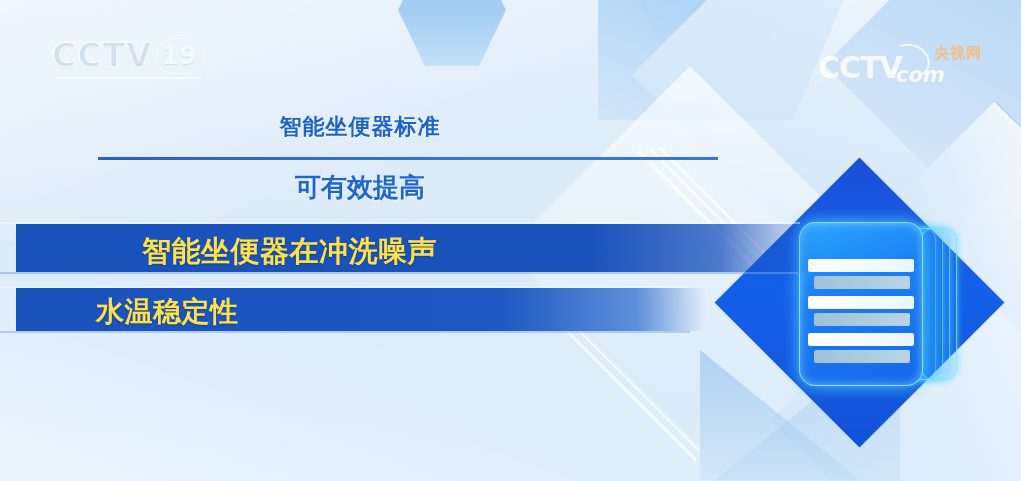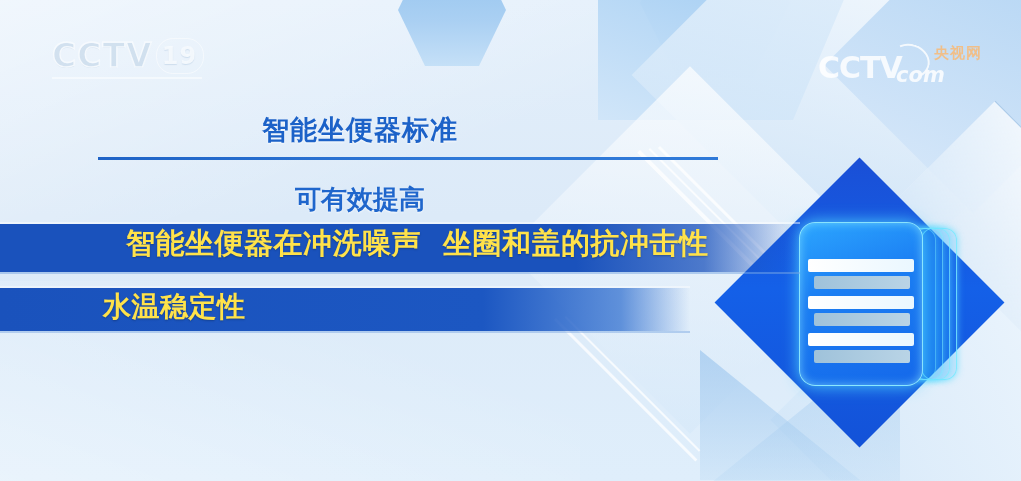--- a/index.html
+++ b/index.html
@@ -213,54 +213,53 @@
     border:2.4px solid rgba(255,255,255,.9);
     border-radius:50%;
     border-bottom-color:transparent;border-left-color:transparent;
     transform:rotate(18deg);
   }
 
   
   .title{
     position:absolute;left:0;top:112px;width:720px;
     text-align:center;
-    font-size:27px;font-weight:bold;letter-spacing:1px;
+    font-size:22px;font-weight:bold;letter-spacing:1px;
     color:#1c62c8;
     text-shadow:0 1px 2px rgba(255,255,255,.8);
   }
   .rule{
     position:absolute;left:98px;top:157px;width:620px;height:3px;
     background:linear-gradient(90deg,#1f63c6,#2f79d8 60%,#2f79d8);
   }
   .subtitle{
     position:absolute;left:0;top:170px;width:720px;
     text-align:center;
     font-size:26px;font-weight:bold;
     color:#1f66cc;
     text-shadow:0 1px 2px rgba(255,255,255,.7);
-    margin-top:12px;
   }
 
   
   .banner{
-    position:absolute;left:0;display:flex;align-items:flex-start;
+    position:absolute;left:16px;display:flex;align-items:flex-end;
     white-space:nowrap;
   }
   .banner .inner{position:relative;z-index:2;display:flex;align-items:baseline;}
 
   .banner1{
     top:224px;width:800px;height:48px;
     background:linear-gradient(90deg,#1a52bc 0%,#1a52bc 72%,rgba(26,82,188,.75) 88%,rgba(26,82,188,0) 100%);
   }
   .banner1 .inner{padding-left:126px;}
   .banner2{
     top:288px;width:690px;height:43px;
     background:linear-gradient(90deg,#1a52bc 0%,#1c57c2 70%,rgba(40,105,205,.7) 90%,rgba(40,105,205,0) 100%);
   }
-  .banner2 .inner{padding-left:103px;}
+  .banner2 .inner{padding-left:80px;}
 
   .banner .hl{
     color:#ffe24a;font-weight:bold;font-size:29px;letter-spacing:.5px;
     text-shadow:0 1px 2px rgba(0,0,0,.25);
   }
   .banner2 .hl{font-size:28px;}
   .banner .gap{display:inline-block;width:22px;}
   .banner .plain{
     color:#ffffff;font-weight:bold;font-size:21px;margin-left:8px;
   }
@@ -335,21 +334,20 @@
 
   <div class="title">智能坐便器标准</div>
   <div class="rule"></div>
   <div class="subtitle">可有效提高</div>
 
   <div class="edge e1"></div>
   <div class="banner banner1">
     <div class="inner">
       <span class="hl">智能坐便器在冲洗噪声</span>
       <span class="gap"></span>
-      <span class="hl">坐圈和盖的抗冲击性</span>
     </div>
   </div>
   <div class="edge e2"></div>
 
   <div class="edge e3"></div>
   <div class="banner banner2">
     <div class="inner">
       <span class="hl">水温稳定性</span>
       <span class="gap"></span>
     </div>

